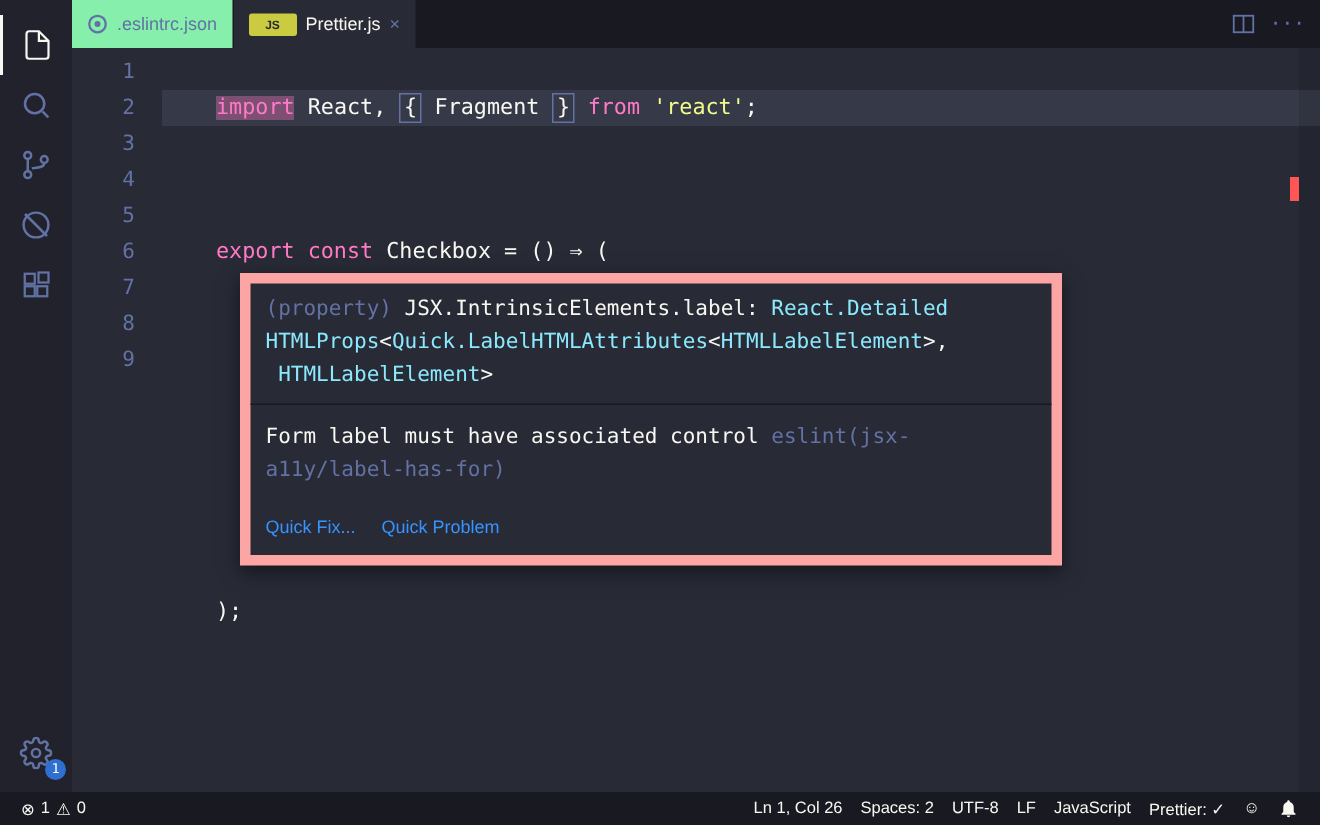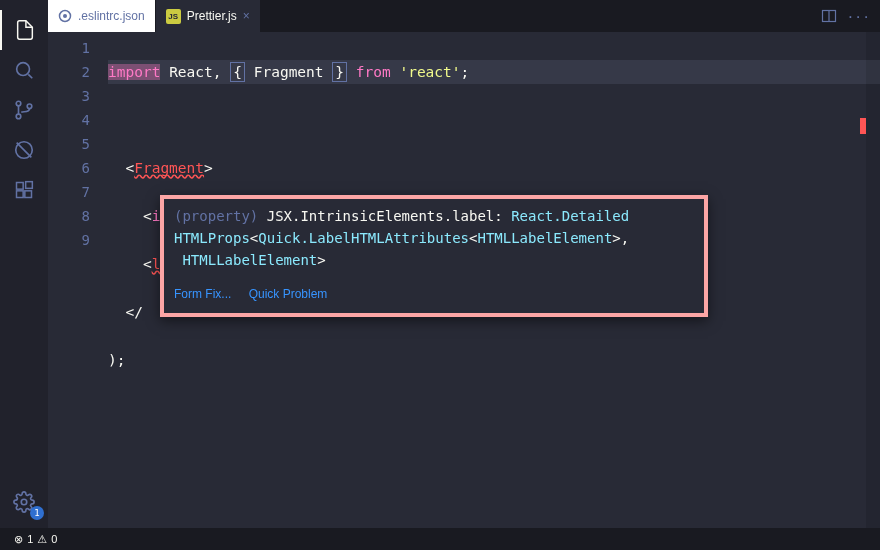--- a/index.html
+++ b/index.html
@@ -32,21 +32,21 @@
   display: flex; align-items: center; justify-content: center;
 }
 .tab-bar {
   position: absolute; left: 48px; top: 0; right: 0; height: 32px;
   background: #191a21;
   display: flex; align-items: stretch;
 }
 .tab {
   display: flex; align-items: center; gap: 6px;
   padding: 0 10px; font-size: 12px;
-  background: #ffffff; color: #6272a4;
+  background: #86efac; color: #6272a4;
   border-right: 1px solid #191a21;
   cursor: pointer;
   font-family: -apple-system, 'Segoe UI', sans-serif;
 }
 .tab.active { background: #282a36; color: #f8f8f2; }
 .tab .file-icon { width: 14px; height: 14px; display: inline-flex; align-items: center; justify-content: center; }
 .tab .close { color: #6272a4; }
 .tab-actions {
   margin-left: auto; display: flex; align-items: center; gap: 10px;
   padding-right: 10px; color: #6272a4;
@@ -59,21 +59,21 @@
 .gutter {
   width: 60px; text-align: right;
   padding-right: 18px; padding-top: 4px;
   color: #6272a4; font-size: 14px; line-height: 24px;
   user-select: none;
 }
 .code {
   flex: 1; padding-top: 4px; font-size: 14.5px; line-height: 24px;
   white-space: pre; position: relative;
 }
-.line { height: 24px; }
+.line { height: 24px; padding-left: 36px; }
 .cursor-line { background: rgba(68,71,90,0.5); }
 .k-pink { color: #ff79c6; }
 .k-cyan { color: #8be9fd; }
 .k-yellow { color: #f1fa8c; }
 .k-white { color: #f8f8f2; }
 .k-gray { color: #6272a4; }
 .k-tag { color: #ff79c6; }
 .k-attr { color: #50fa7b; font-style: italic; }
 .k-red { color: #ff5555; text-decoration: wavy underline #ff5555; text-decoration-skip-ink: none; }
 .boxchar {
@@ -81,22 +81,22 @@
   padding: 0 2px; line-height: 18px; height: 20px;
   color: #f8f8f2;
 }
 .sel { background: rgba(255,121,198,0.35); }
 .minimap {
   position: absolute; right: 14px; top: 0; width: 18px; height: 100%;
 }
 .mm-err { position: absolute; right: 0; width: 6px; height: 16px; background: #ff5555; }
 .scrollbar { position: absolute; right: 0; top: 0; width: 14px; height: 100%; background: rgba(0,0,0,0.1); }
 .hover-widget {
-  position: absolute; left: 160px; top: 195px; width: 548px;
-  background: #282a36; border: 4px solid #fca5a5;
+  position: absolute; left: 160px; top: 182px; width: 548px;
+  background: #282a36; border: 7px solid #fca5a5;
   box-shadow: 0 4px 12px rgba(0,0,0,0.5);
   font-size: 14px; line-height: 22px;
   z-index: 10;
 }
 .hover-sig { padding: 6px 10px 8px 10px; font-family: inherit; }
 .hover-msg { padding: 10px 10px 12px 10px; border-top: 1px solid #191a21; color: #f8f8f2; }
 .hover-msg .dim { color: #6272a4; }
 .hover-actions {
   padding: 4px 10px 8px 10px;
   font-family: -apple-system, 'Segoe UI', sans-serif;
@@ -166,21 +166,21 @@
   <div class="tab">
     <span class="file-icon">
       <svg width="14" height="14" viewBox="0 0 14 14">
           <circle cx="7" cy="7" r="5.5" fill="none" stroke="#6272a4" stroke-width="1.5"></circle>
           <circle cx="7" cy="7" r="2" fill="#6272a4"></circle>
         </svg>
     </span>
     <span>.eslintrc.json</span>
   </div>
   <div class="tab active">
-    <span class="file-icon" style="background:#cbcb41;color:#282a36;font-size:8px;font-weight:bold;border-radius:2px;width:15px;height:15px;text-align:center;">JS</span>
+    <span class="file-icon" style="background:#cbcb41;color:#282a36;font-size:8px;font-weight:bold;border-radius:2px;width:32px;height:15px;text-align:center;">JS</span>
     <span>Prettier.js</span>
     <span class="close">×</span>
   </div>
   <div class="tab-actions">
     <span>
       <svg width="16" height="16" viewBox="0 0 16 16" fill="none" stroke="currentColor" stroke-width="1.2">
           <rect x="1.5" y="2.5" width="13" height="11"></rect>
           <path d="M8 2.5v11"></path>
         </svg>
     </span>
@@ -196,43 +196,61 @@
     <div>4</div>
       <div>5</div>
       <div>6</div>
     <div>7</div>
       <div>8</div>
       <div>9</div>
   </div>
   <div class="code">
 <div class="line cursor-line"><span class="sel"><span class="k-pink">import</span></span><span class="k-white"> </span><span class="k-white">React</span><span class="k-white">, </span><span class="boxchar">{</span><span class="k-white"> </span><span class="k-white">Fragment</span><span class="k-white"> </span><span class="boxchar">}</span><span class="k-pink"> from </span><span class="k-yellow">'react'</span><span class="k-white">;</span></div>
 <div class="line"></div>
+<div class="line"><span class="k-pink">export</span><span class="k-pink"> const </span><span class="k-white">Checkbox</span><span class="k-white"> = () ⇒ (</span></div>
 <div class="line"><span class="k-white">  &lt;</span><span class="k-red">Fragment</span><span class="k-white">&gt;</span></div>
 <div class="line"><span class="k-white">    &lt;</span><span class="k-tag">input</span><span> </span><span class="k-attr">id</span><span class="k-pink">=</span><span class="k-yellow">"promo"</span><span> </span><span class="k-attr">type</span><span class="k-pink">=</span><span class="k-yellow">"checkbox"</span><span class="k-white">&gt;</span><span class="k-white">&lt;/</span><span class="k-tag">input</span><span class="k-white">&gt;</span></div>
 <div class="line"><span class="k-white">    &lt;</span><span class="k-red">label</span><span class="k-white">&gt;</span><span class="k-white">Receive promotional offers?</span><span class="k-white">&lt;/</span><span class="k-tag">label</span><span class="k-white">&gt;</span></div>
 <div class="line"><span class="k-white">  &lt;/</span></div>
 <div class="line"><span class="k-white">);</span></div>
 <div class="line"></div>
     <div class="minimap">
       <div class="mm-err" style="top:86px"></div>
     </div>
     <div class="scrollbar"></div>
   </div>
 </div>
 
 <div class="hover-widget">
   <div class="hover-sig"><span class="k-gray">(property) </span><span class="k-white">JSX.IntrinsicElements.label</span><span class="k-white">: </span><span class="k-cyan" style="white-space:pre-wrap">React.Detailed
 HTMLProps</span><span class="k-white">&lt;</span><span class="k-cyan">Quick.LabelHTMLAttributes</span><span class="k-white">&lt;</span><span class="k-cyan">HTMLLabelElement</span><span class="k-white">&gt;</span><span class="k-white" style="white-space:pre-wrap">,
  </span><span class="k-cyan">HTMLLabelElement</span><span class="k-white">&gt;</span></div>
+  <div class="hover-msg">
+    <span>Form label must have associated control </span><span class="dim">eslint(jsx-a11y/label-has-for)</span>
+  </div>
   <div class="hover-actions">
-    <a>Form Fix...</a>
+    <a>Quick Fix...</a>
     <a>Quick Problem</a>
   </div>
 </div>
 
 <div class="statusbar">
   <div class="sb-item">
     <span>⊗</span>
       <span>1</span>
     <span>⚠</span>
       <span>0</span>
   </div>
+  <div class="sb-right">
+    <div class="sb-item">Ln 1, Col 26</div>
+    <div class="sb-item">Spaces: 2</div>
+    <div class="sb-item">UTF-8</div>
+    <div class="sb-item">LF</div>
+    <div class="sb-item">JavaScript</div>
+    <div class="sb-item">Prettier: ✓</div>
+    <div class="sb-item">☺</div>
+    <div class="sb-item">
+      <svg width="14" height="14" viewBox="0 0 24 24" fill="currentColor">
+          <path d="M12 22a2 2 0 0 0 2-2h-4a2 2 0 0 0 2 2zm6-6V11c0-3.07-1.63-5.64-4.5-6.32V4a1.5 1.5 0 1 0-3 0v.68C7.64 5.36 6 7.92 6 11v5l-2 2v1h16v-1l-2-2z"></path>
+        </svg>
+    </div>
+  </div>
 </div>
 
 </body></html>

